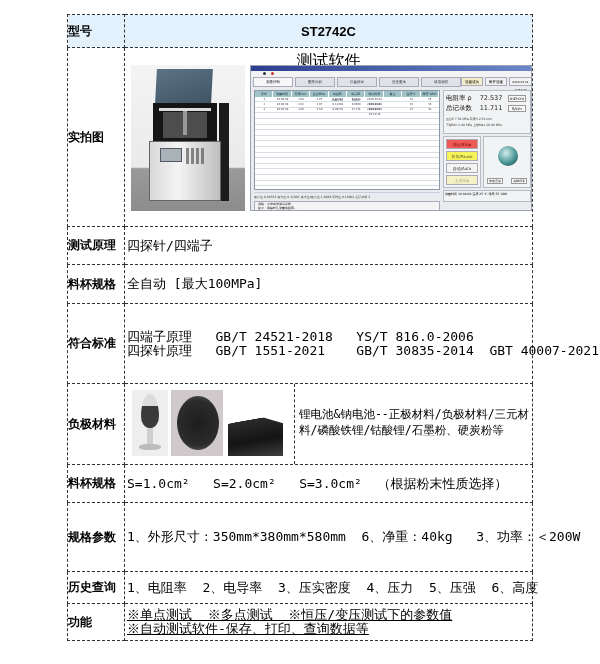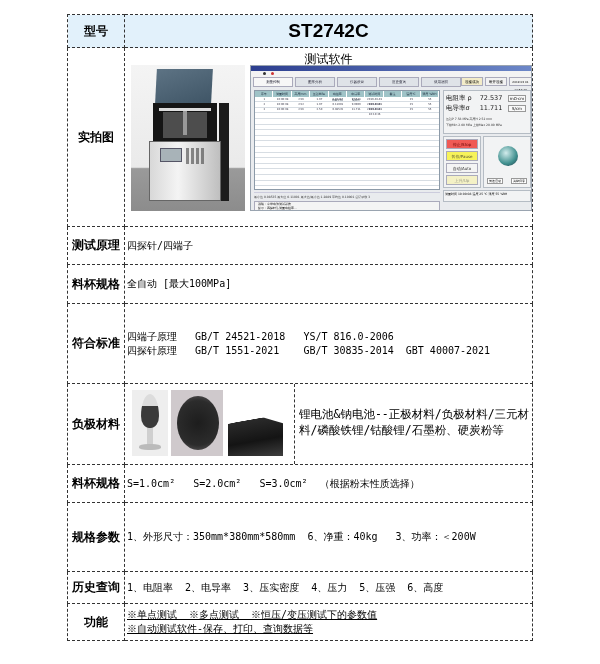--- a/index.html
+++ b/index.html
@@ -1,25 +1,25 @@
 <!DOCTYPE html>
 <html><head>
 <meta charset="utf-8">
 <style>
   * { box-sizing: border-box; margin: 0; padding: 0; }
   body { width: 600px; height: 664px; background: #ffffff; position: relative; font-family: "DejaVu Sans", sans-serif; color: #000; overflow: hidden; }
   .spec-table { position: absolute; left: 67px; top: 14px; width: 466px; border-collapse: collapse; table-layout: fixed; }
   .spec-table td { border: 1px dashed #333; vertical-align: middle; padding: 0; }
-  .label { width: 57px; font-weight: bold; font-size: 12px; text-align: center; letter-spacing: 0px; white-space: nowrap; }
-  .val { font-size: 10px; padding-left: 2px !important; font-family: "DejaVu Sans Mono", "Liberation Mono", monospace; }
+  .label { width: 57px; font-weight: bold; font-size: 12px; letter-spacing: 0px; white-space: nowrap; }
+  .val { font-size: 13px; padding-left: 2px !important; font-family: "DejaVu Sans Mono", "Liberation Mono", monospace; }
   .hdr td { background: #e2f1fb; }
-  .hdr .model { text-align: center; font-weight: bold; font-size: 19px; font-family: "Liberation Sans", sans-serif; }
+  .hdr .model { text-align: center; font-weight: bold; font-size: 13px; font-family: "Liberation Sans", sans-serif; }
 
   .photo-cell { position: relative; height: 178px; }
-  .sw-title { position: absolute; left: 0; right: 0; top: 3px; text-align: center; font-size: 12px; }
+  .sw-title { position: absolute; left: 0; right: 0; top: 3px; text-align: center; font-size: 16px; }
   .machine { position: absolute; left: 6px; top: 17px; width: 114px; height: 146px; background: linear-gradient(180deg,#f4f4f4 0%,#eaeaea 70%,#9a9a9a 71%,#8c8c8c 100%); overflow: hidden; }
   .m-lid { position: absolute; left: 25px; top: 4px; width: 56px; height: 34px; background: linear-gradient(160deg,#5d7384,#3f5566); transform: skewX(-3deg); }
   .m-frame { position: absolute; left: 22px; top: 38px; width: 64px; height: 38px; background: #151515; }
   .m-frame .bar { position: absolute; left: 6px; top: 5px; width: 52px; height: 3px; background: #ddd; }
   .m-frame .rod { position: absolute; left: 30px; top: 8px; width: 4px; height: 24px; background: #999; }
   .m-frame .win { position: absolute; left: 10px; top: 9px; width: 44px; height: 26px; background: #4d4d4d; }
   .m-body { position: absolute; left: 18px; top: 76px; width: 72px; height: 60px; background: linear-gradient(90deg,#d8d8d8,#f4f4f4 40%,#bfbfbf); border: 1px solid #666; }
   .m-lcd { position: absolute; left: 10px; top: 6px; width: 22px; height: 14px; background: #a8b3b8; border: 1px solid #556; }
   .m-keys { position: absolute; left: 36px; top: 6px; width: 20px; height: 16px; background: repeating-linear-gradient(90deg,#444 0 3px,transparent 3px 5px); opacity: .6; }
   .m-side { position: absolute; left: 88px; top: 38px; width: 10px; height: 98px; background: #1c1c1c; }
@@ -175,21 +175,21 @@
           </div>
 
           <div class="sw-right">
             <div class="meas">
               <div class="row">
                 <span class="k">电阻率 ρ</span>
                 <span class="v">72.537</span>
                 <span class="u">mΩ·cm</span>
               </div>
               <div class="row">
-                <span class="k">电导率σ</span>
+                <span class="k">总记录数</span>
                 <span class="v">11.711</span>
                 <span class="u">S/cm</span>
               </div>
               <div class="small">压强P 7.58 MPa   高度H 2.52 mm</div>
               <div class="small" style="margin-top:0">下限Min 2.00 MPa  上限Max 20.00 MPa</div>
             </div>
             <div class="ctrl">
               <div class="btns">
                 <div class="cbtn stop">停止/Stop</div>
                 <div class="cbtn pause">暂停/Pause</div>

